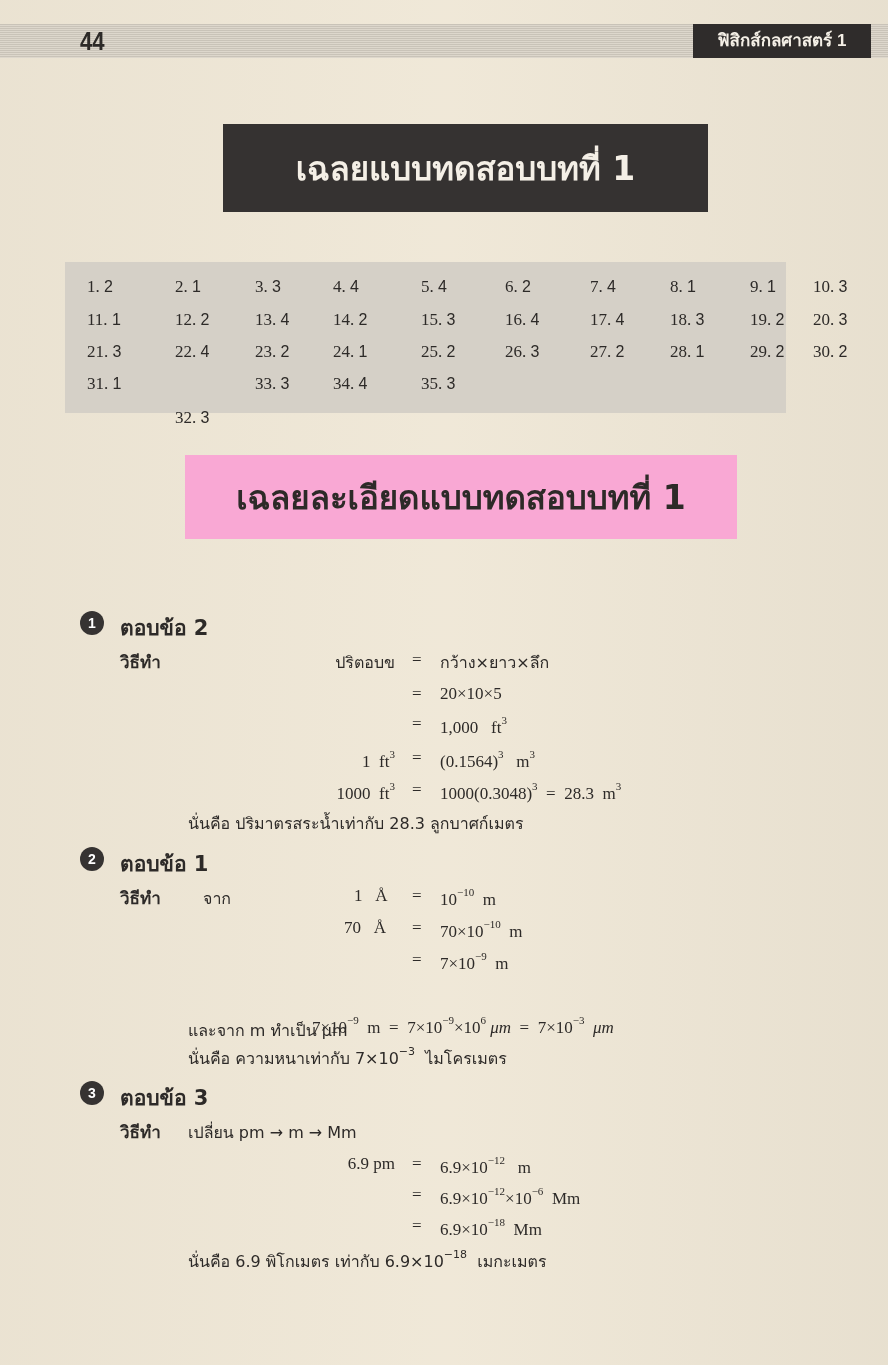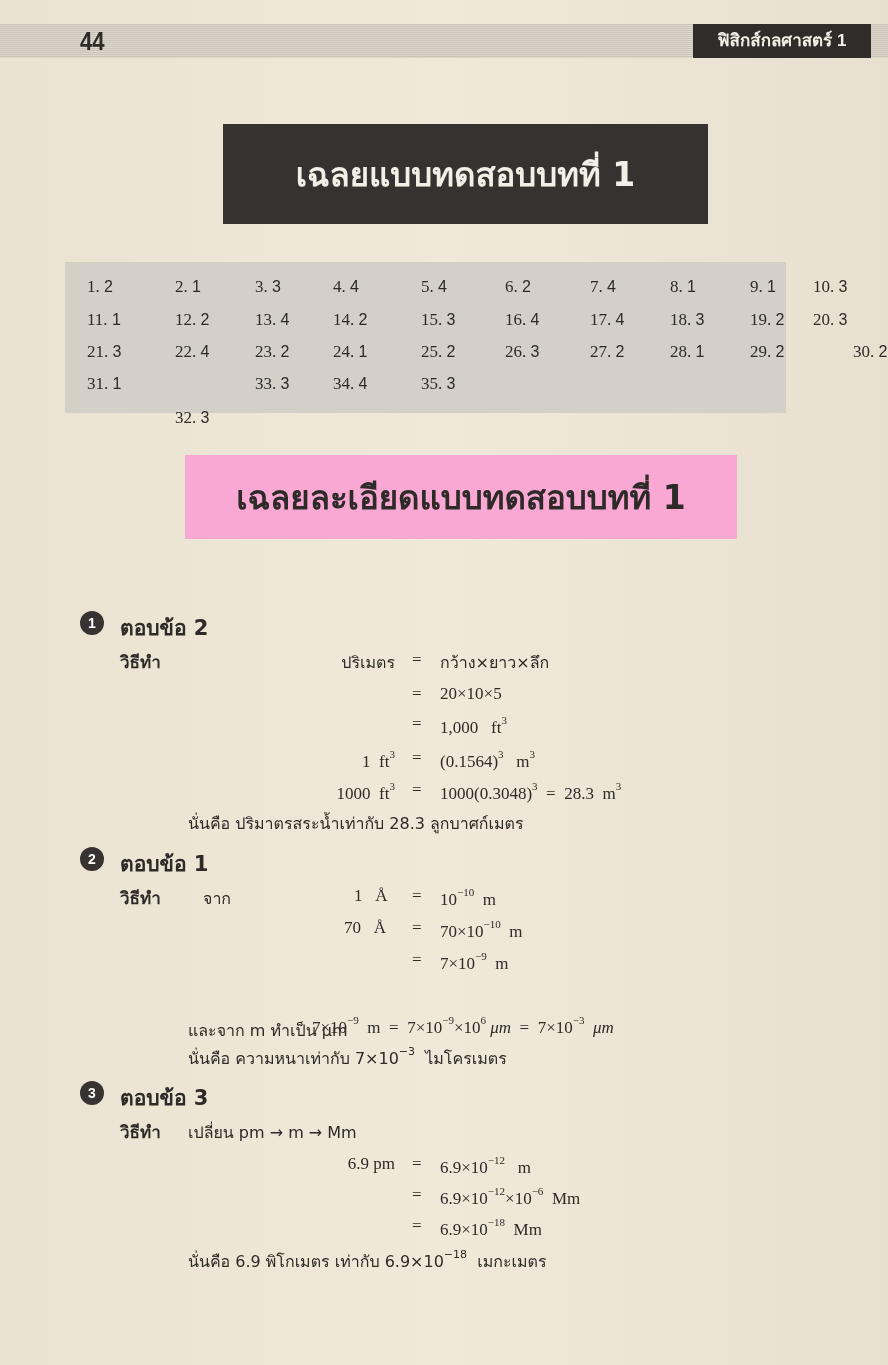--- a/index.html
+++ b/index.html
@@ -20,21 +20,21 @@
     font-size: 26px; font-weight: bold; color: #2d2a28; line-height: 34px;
     transform: scaleX(0.85); transform-origin: left;
   }
   .book-title {
     left: 693px; top: 24px; width: 178px; height: 34px;
     background: #2f2c2b; color: #f4efe6;
     font-family: "Liberation Sans", "DejaVu Sans", sans-serif; font-weight: bold;
     font-size: 17px; line-height: 34px; text-align: center;
   }
   .banner-dark {
-    left: 223px; top: 124px; width: 485px; height: 100px;
+    left: 223px; top: 124px; width: 485px; height: 88px;
     background: #353231; color: #f4efe6;
     font-family: "DejaVu Sans", sans-serif; font-weight: bold; font-size: 33px;
     display: flex; align-items: center; justify-content: center;
   }
   .answers-box {
     left: 65px; top: 262px; width: 721px; height: 151px;
     background: #d5d0c7;
   }
   .ans {
     position: absolute; font-size: 17px; color: #2d2a28; white-space: nowrap;
@@ -96,37 +96,37 @@
     <div class="ans" style="left: 748px; top: 48px;"><span>20.</span> <span class="v">3</span></div>
     <div class="ans" style="left: 22px; top: 80px;"><span>21.</span> <span class="v">3</span></div>
     <div class="ans" style="left: 110px; top: 80px;"><span>22.</span> <span class="v">4</span></div>
     <div class="ans" style="left: 190px; top: 80px;"><span>23.</span> <span class="v">2</span></div>
     <div class="ans" style="left: 268px; top: 80px;"><span>24.</span> <span class="v">1</span></div>
     <div class="ans" style="left: 356px; top: 80px;"><span>25.</span> <span class="v">2</span></div>
     <div class="ans" style="left: 440px; top: 80px;"><span>26.</span> <span class="v">3</span></div>
     <div class="ans" style="left: 525px; top: 80px;"><span>27.</span> <span class="v">2</span></div>
     <div class="ans" style="left: 605px; top: 80px;"><span>28.</span> <span class="v">1</span></div>
     <div class="ans" style="left: 685px; top: 80px;"><span>29.</span> <span class="v">2</span></div>
-    <div class="ans" style="left: 748px; top: 80px; margin-left: 40px;"><span>30.</span> <span class="v">2</span></div>
+    <div class="ans" style="left: 748px; top: 80px;"><span>30.</span> <span class="v">2</span></div>
     <div class="ans" style="left: 22px; top: 112px;"><span>31.</span> <span class="v">1</span></div>
     <div class="ans" style="left: 110px; top: 112px; margin-top: 34px;"><span>32.</span> <span class="v">3</span></div>
     <div class="ans" style="left: 190px; top: 112px;"><span>33.</span> <span class="v">3</span></div>
     <div class="ans" style="left: 268px; top: 112px;"><span>34.</span> <span class="v">4</span></div>
     <div class="ans" style="left: 356px; top: 112px;"><span>35.</span> <span class="v">3</span></div>
   </div>
 
 <div class="abs banner-gray">
   <span>เฉลยละเอียดแบบทดสอบบทที่ 1</span>
 </div>
 
 <div class="abs circle" style="left:80px;top:611px;">1</div>
 <div class="abs q-head" style="left:120px;top:611px;">ตอบข้อ 2</div>
 <div class="abs method" style="left:120px;top:648px;">วิธีทำ</div>
 
-<div class="abs txt thai r" style="left:280px;width:115px;top:650px;">ปริเมตร</div>
+<div class="abs txt thai r" style="left:280px;width:115px;top:650px;">ปริตอบข</div>
 <div class="abs txt" style="left:412px;top:650px;">=</div>
 <div class="abs txt thai" style="left:440px;top:650px;">กว้าง×ยาว×ลึก</div>
 
 <div class="abs txt" style="left:412px;top:684px;">=</div>
 <div class="abs txt" style="left:440px;top:684px;">20×10×5</div>
 
 <div class="abs txt" style="left:412px;top:714px;">=</div>
 <div class="abs txt" style="left:440px;top:714px;">
   <span>1,000</span>&nbsp;&nbsp;&nbsp;<span>ft</span><sup>3</sup>
 </div>

